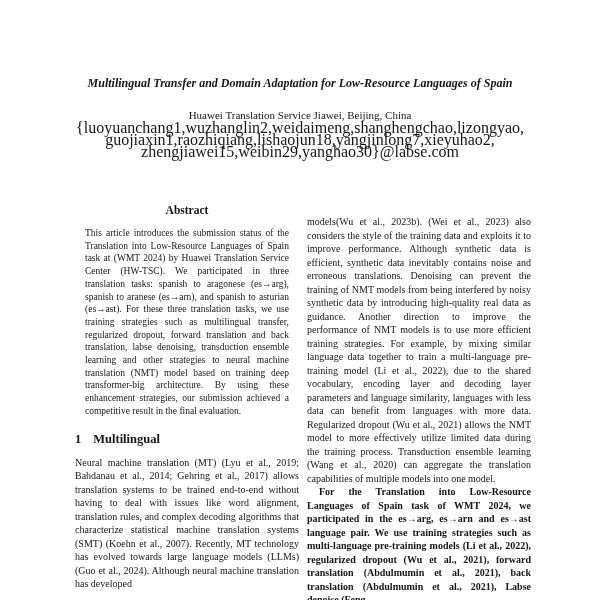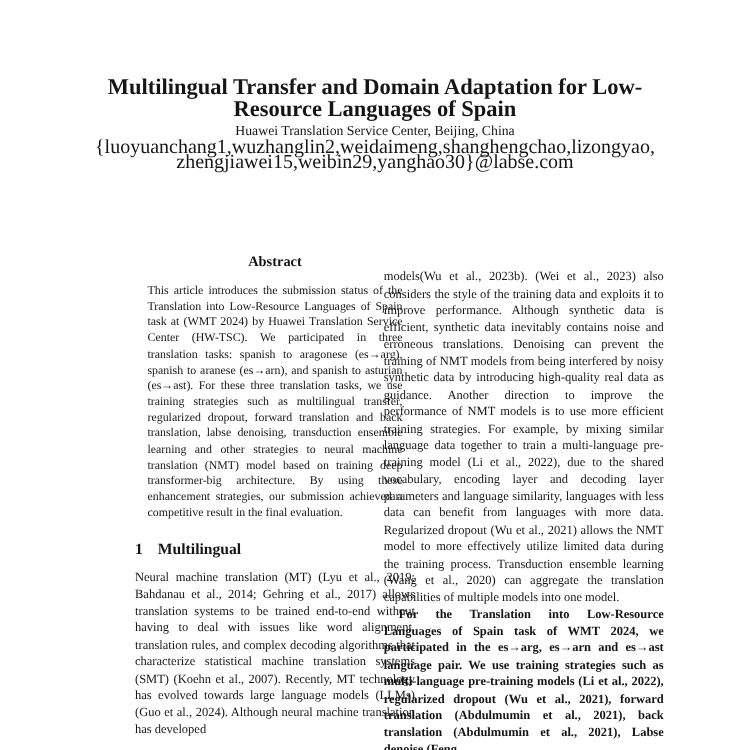--- a/index.html
+++ b/index.html
@@ -17,25 +17,26 @@
     color: #151515;
   }
   .header {
     position: absolute;
     top: 57px;
     left: 35px;
     right: 35px;
     text-align: center;
   }
   .title {
-    font-size: 18px;
+    font-size: 12px;
     line-height: 18px;
     font-weight: bold;
     max-width: 430px;
-    margin: 3px auto;
+    margin: 17px auto;
+    font-style: italic;
   }
   .authors {
     margin-top: 7px;
     font-weight: bold;
     font-size: 11px;
     line-height: 13.4px;
   }
   .affiliation {
     margin-top: 2.5px;
     font-size: 11px;
@@ -48,21 +49,21 @@
   }
   .col {
     position: absolute;
     top: 203px;
     width: 224px;
     height: 397px;
     overflow: hidden;
     text-align: justify;
     hyphens: auto;
   }
-  .col-left  { left: 75px; margin-left: 33px; }
+  .col-left  { left: 75px; }
   .col-right { left: 307px; margin-top: 12px; }
   .abstract-heading {
     text-align: center;
     font-weight: bold;
     font-size: 11.5px;
     line-height: 13px;
     margin: 1px 0 10px 0;
   }
   .abstract-text {
     margin: 0 10px;
@@ -87,23 +88,24 @@
     font-weight: bold;
   }
 </style>
 </head>
 <body>
 
 <div class="page">
 
   <div class="header">
     <h1 class="title">Multilingual Transfer and Domain Adaptation for Low-Resource Languages of Spain</h1>
-    <div class="affiliation">Huawei Translation Service Center, Beijing, China</div>
+    <div class="affiliation">Huawei Translation Service Jiawei, Beijing, China</div>
     <div class="emails">
       <div>{luoyuanchang1,wuzhanglin2,weidaimeng,shanghengchao,lizongyao,</div>
+      <div>guojiaxin1,raozhiqiang,lishaojun18,yangjinlong7,xieyuhao2,</div>
       <div>zhengjiawei15,weibin29,yanghao30}@labse.com</div>
     </div>
   </div>
 
   <div class="col col-left">
     <div class="abstract-heading">Abstract</div>
     <p class="abstract-text">This article introduces the submission status of the Translation into Low-Resource Languages of Spain task at (WMT 2024) by Huawei Translation Service Center (HW-TSC). We participated in three translation tasks: spanish to aragonese (es→arg), spanish to aranese (es→arn), and spanish to asturian (es→ast). For these three translation tasks, we use training strategies such as multilingual transfer, regularized dropout, forward translation and back translation, labse denoising, transduction ensemble learning and other strategies to neural machine translation (NMT) model based on training deep transformer-big architecture. By using these enhancement strategies, our submission achieved a competitive result in the final evaluation.</p>
     <div class="section-heading">
       <span>1</span>
       <span>Multilingual</span>

